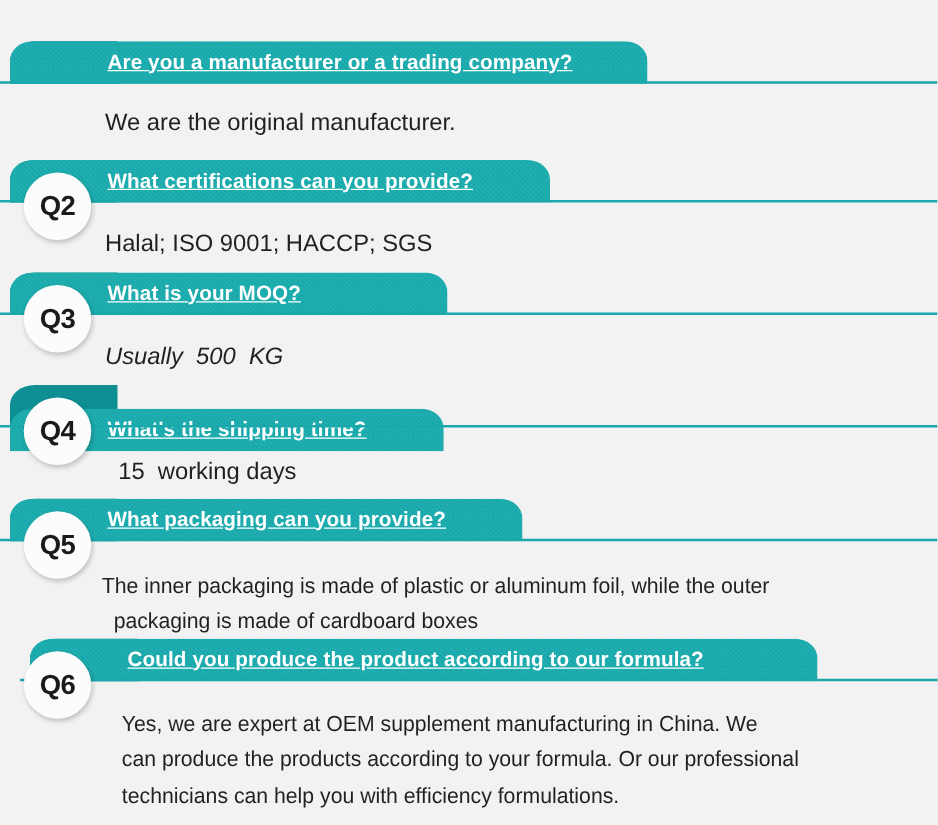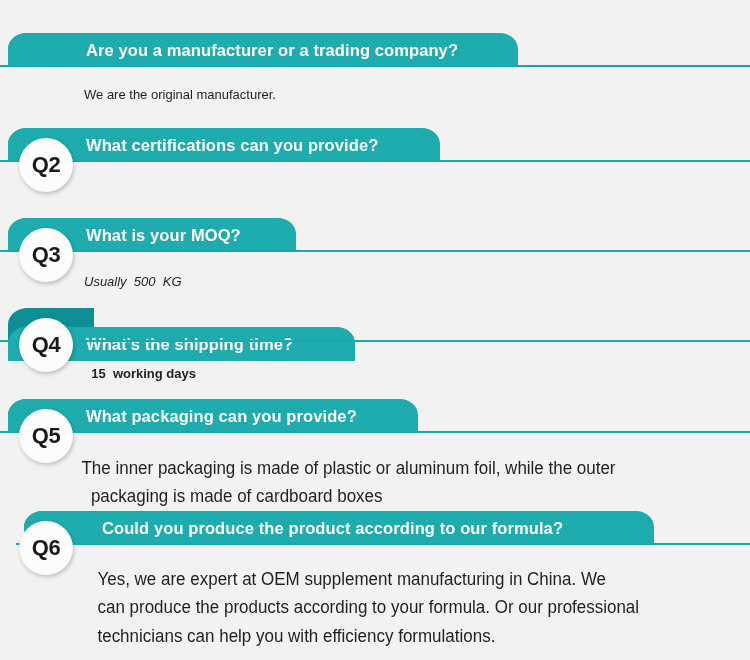--- a/index.html
+++ b/index.html
@@ -73,20 +73,21 @@
     box-sizing: border-box;
   }
 
   .bar-text {
     color: #ffffff;
     font-weight: bold;
     font-size: 16.5px;
     letter-spacing: 0.1px;
     white-space: nowrap;
     margin-left: 78px;
+    text-decoration: underline;
   }
 
   
   .q-badge {
     position: absolute;
     left: 19px;
     top: 10px;
     width: 54px;
     height: 54px;
     border-radius: 50%;
@@ -99,21 +100,21 @@
   }
   .q-badge-text {
     font-size: 22px;
     font-weight: bold;
     color: #1a1a1a;
     letter-spacing: -0.4px;
   }
 
   .answer {
     color: #231f20;
-    font-size: 13px;
+    font-size: 19px;
     line-height: 1.52;
     padding-left: 84px;
     padding-right: 30px;
     box-sizing: border-box;
   }
   .answer .line { display: block; white-space: pre-wrap; }
 
   
   .answer.condensed {
     font-family: "Liberation Sans Narrow", "Liberation Sans", sans-serif;
@@ -148,25 +149,28 @@
       <div class="bar-row">
         <div class="bar-shadow"></div>
         <div class="bar" style="width: 432px;">
           <span class="bar-text">What certifications can you provide?</span>
         </div>
         <div class="bar-rule" style="top: 32px;"></div>
       </div>
       <div class="q-badge">
         <span class="q-badge-text">Q2</span>
       </div>
+      <div class="answer" style="padding-top: 20px;">
+        <span class="line">Halal; ISO 9001; HACCP; SGS</span>
+      </div>
     </div>
     <div class="faq-item" style="position: absolute; left: 0px; top: 218px; height: 90px;">
       <div class="bar-row">
         <div class="bar-shadow"></div>
-        <div class="bar" style="width: 288px;">
+        <div class="bar" style="width: 350px;">
           <span class="bar-text">What is your MOQ?</span>
         </div>
         <div class="bar-rule" style="top: 32px;"></div>
       </div>
       <div class="q-badge">
         <span class="q-badge-text">Q3</span>
       </div>
       <div class="answer" style="padding-top: 20px; font-style: italic;">
         <span class="line">Usually  500  KG</span>
       </div>
@@ -175,21 +179,21 @@
       <div class="bar-row">
         <div class="bar-shadow"></div>
         <div class="bar" style="width: 347px; margin-top: 19px;">
           <span class="bar-text">What's the shipping time?</span>
         </div>
         <div class="bar-rule" style="top: 32px;"></div>
       </div>
       <div class="q-badge">
         <span class="q-badge-text">Q4</span>
       </div>
-      <div class="answer" style="padding-top: 22px; font-weight: bold;">
+      <div class="answer" style="padding-top: 22px;">
         <span class="line">  15  working days</span>
       </div>
     </div>
     <div class="faq-item" style="position: absolute; left: 0px; top: 399px; height: 112px;">
       <div class="bar-row">
         <div class="bar-shadow"></div>
         <div class="bar" style="width: 410px;">
           <span class="bar-text condensed">What packaging can you provide?</span>
         </div>
         <div class="bar-rule" style="top: 32px;"></div>

